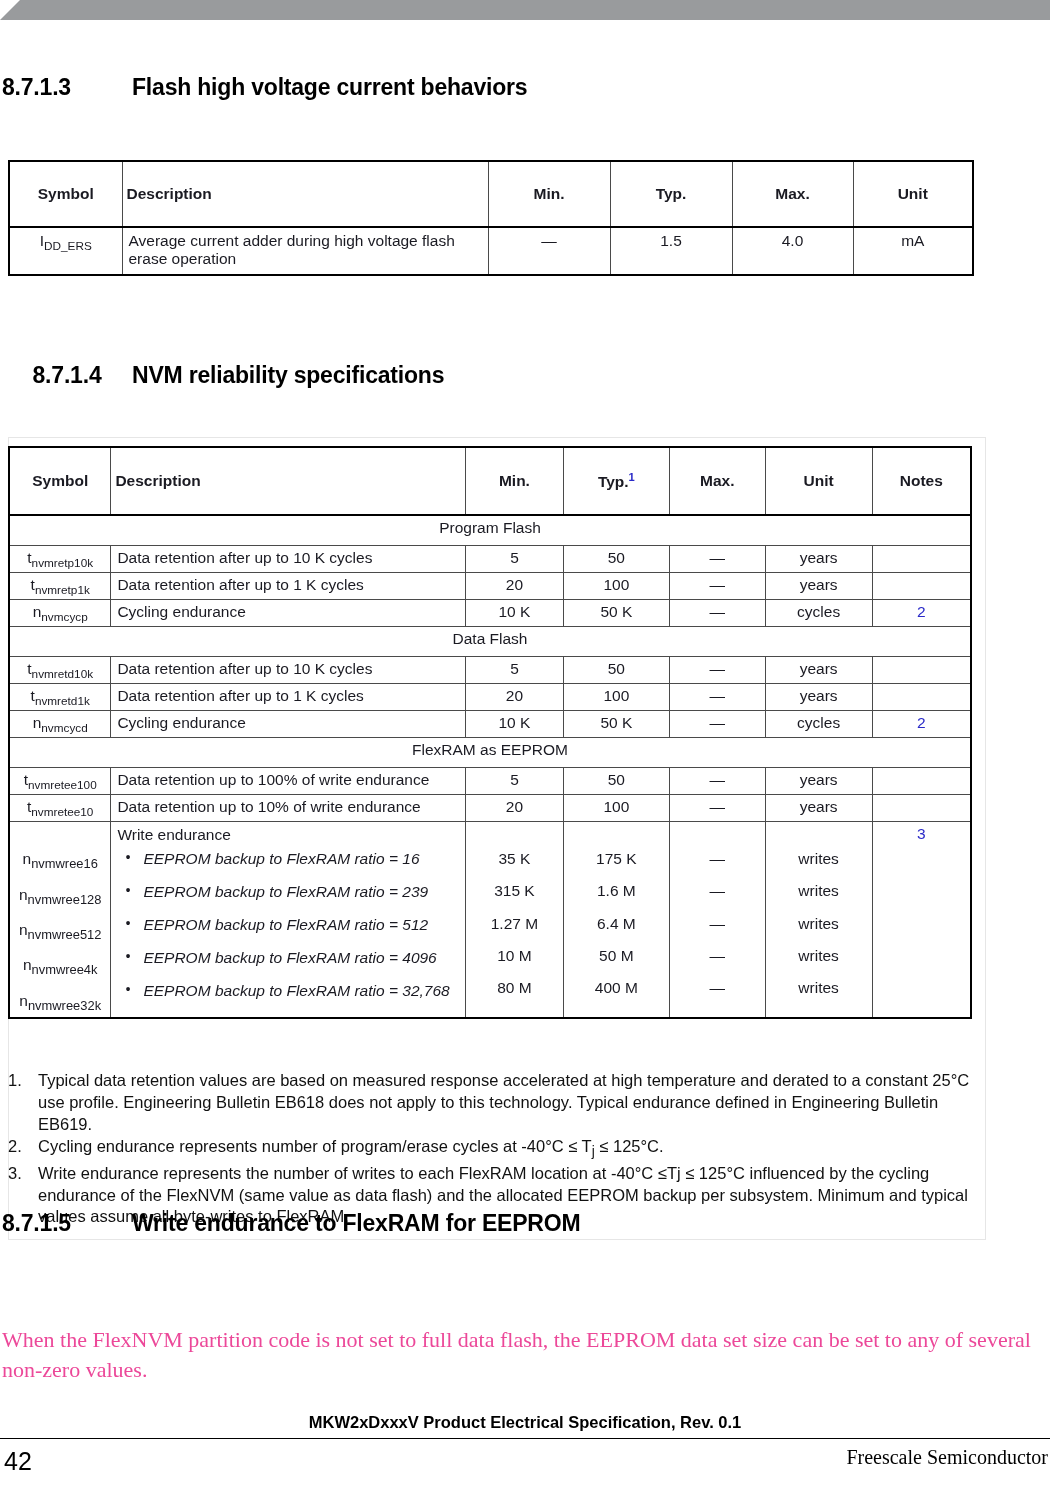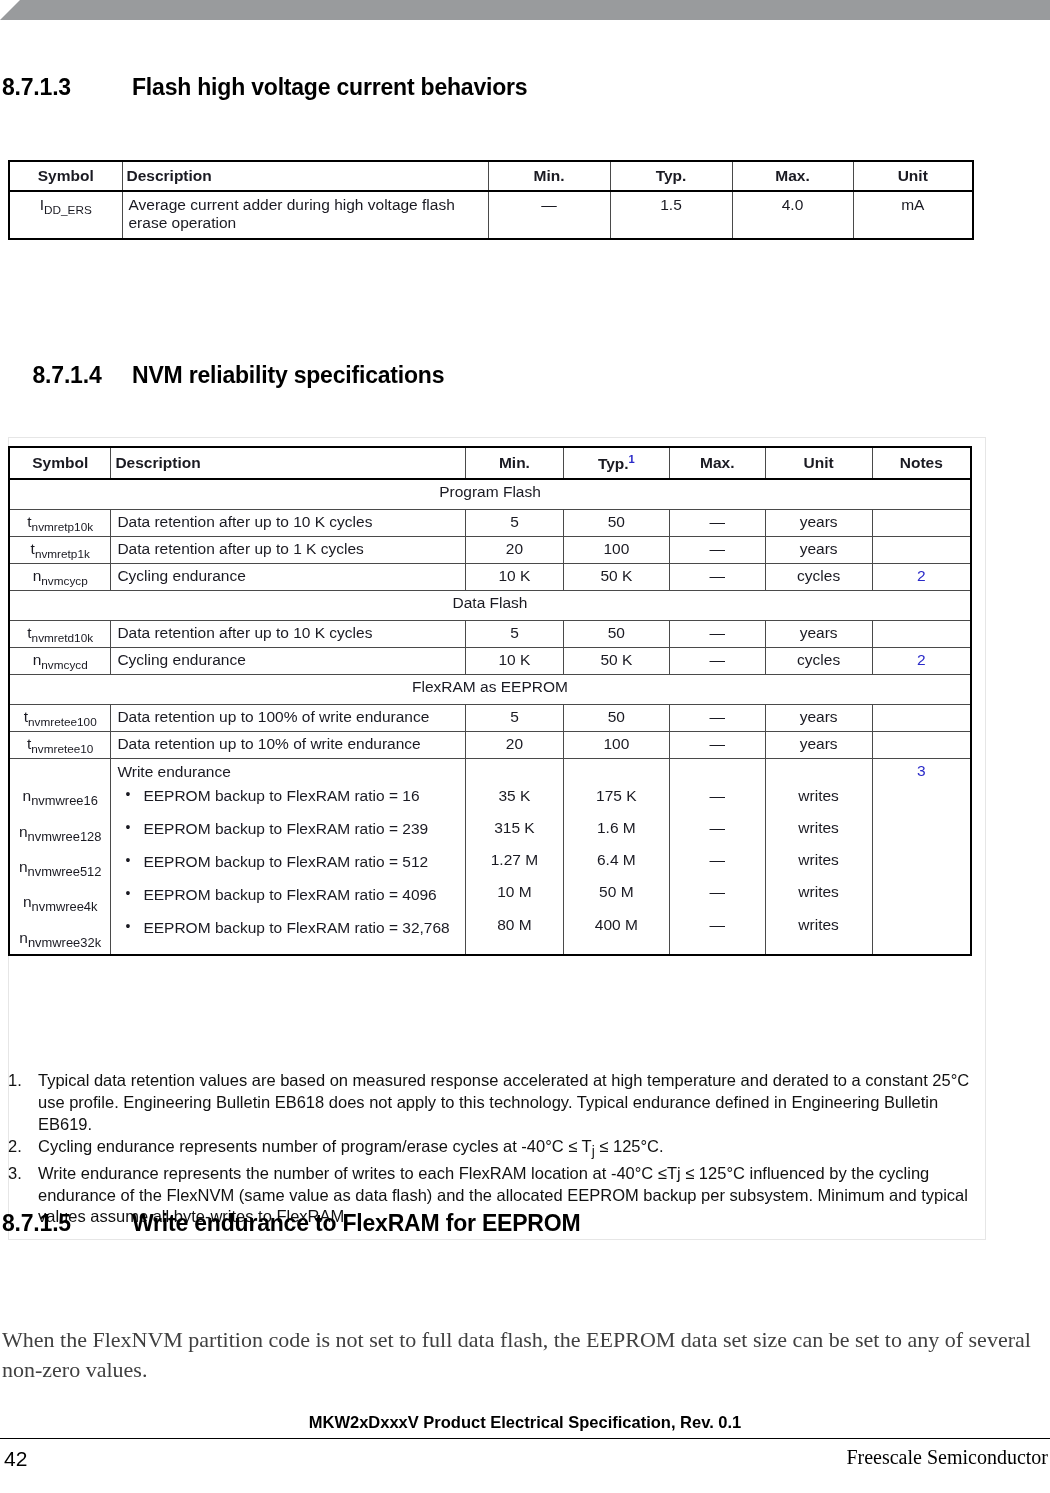--- a/index.html
+++ b/index.html
@@ -47,21 +47,21 @@
     border: 1px solid #4a4a4a;
     padding: 4px 6px;
     vertical-align: top;
     font-weight: normal;
     background: #ffffff;
   }
   table.spec th {
     font-weight: bold;
     text-align: center;
     vertical-align: middle;
-    padding: 5px 4px;
+    padding: 23px 4px;
   }
   table.spec thead tr th { border-top: 2.5px solid #000; border-bottom: 2.5px solid #000; }
   table.spec thead tr th:first-child { border-left: 2.5px solid #000; }
   table.spec thead tr th:last-child { border-right: 2.5px solid #000; }
   table.spec tbody tr td:first-child { border-left: 2.5px solid #000; }
   table.spec tbody tr td:last-child { border-right: 2.5px solid #000; }
   table.spec tbody tr:last-child td { border-bottom: 2.5px solid #000; }
 
   .c { text-align: center; }
   .sym { text-align: center; white-space: nowrap; }
@@ -79,21 +79,21 @@
     left: 8px; top: 437px;
     width: 978px; height: 803px;
     border: 1px solid #e6e6e6;
     box-sizing: border-box;
   }
   #table2 { left: 8px; top: 446px; width: 964px; }
   #table2 td { padding: 3px 6px; }
 
   .we-cell { padding-top: 4px !important; }
   .we-title { margin: 0 0 6px 0; }
-  .we-list { margin: 0; padding: 0; list-style: none; }
+  .we-list { margin: 0; padding: 0; list-style: none; font-style: italic; }
   .we-list li {
     position: relative;
     padding-left: 26px;
     margin-bottom: 15px;
     line-height: 1.15;
   }
   .we-list li:last-child { margin-bottom: 0; }
   .we-list li::before {
     content: "\2022";
     position: absolute;
@@ -122,42 +122,42 @@
   .fn-txt { flex: 1; }
 
   
   .body-para {
     position: absolute;
     left: 2px; top: 1325px;
     width: 1040px;
     font-family: "Liberation Serif", serif;
     font-size: 22px;
     line-height: 1.36;
-    color: #404040;
+    color: #ec4899;
   }
 
   
   .footer-title {
     position: absolute;
     left: 0; top: 1413px;
     width: 1050px;
     text-align: center;
     font-size: 16.5px;
     font-weight: bold;
   }
   .footer-rule {
     position: absolute;
     left: 0; top: 1438px;
     width: 1050px; height: 0;
     border-top: 1.5px solid #000;
   }
   .footer-page {
     position: absolute;
     left: 4px; top: 1447px;
-    font-size: 21px;
+    font-size: 25px;
   }
   .footer-company {
     position: absolute;
     right: 2px; top: 1446px;
     font-family: "Liberation Serif", serif;
     font-size: 20px;
   }
 </style>
 </head>
 <body>
@@ -260,20 +260,29 @@
     </tr>
 
     <tr style="height:30px">
       <td class="grp" colspan="7">Data Flash</td>
     </tr>
     <tr>
       <td class="sym"><span>t</span><sub>nvmretd10k</sub></td>
       <td>Data retention after up to 10 K cycles</td>
       <td class="c">5</td>
       <td class="c">50</td>
+      <td class="c">—</td>
+      <td class="c">years</td>
+      <td class="c note-link"></td>
+    </tr>
+    <tr>
+      <td class="sym"><span>t</span><sub>nvmretd1k</sub></td>
+      <td>Data retention after up to 1 K cycles</td>
+      <td class="c">20</td>
+      <td class="c">100</td>
       <td class="c">—</td>
       <td class="c">years</td>
       <td class="c note-link"></td>
     </tr>
     <tr>
       <td class="sym"><span>n</span><sub>nvmcycd</sub></td>
       <td>Cycling endurance</td>
       <td class="c">10 K</td>
       <td class="c">50 K</td>
       <td class="c">—</td>

